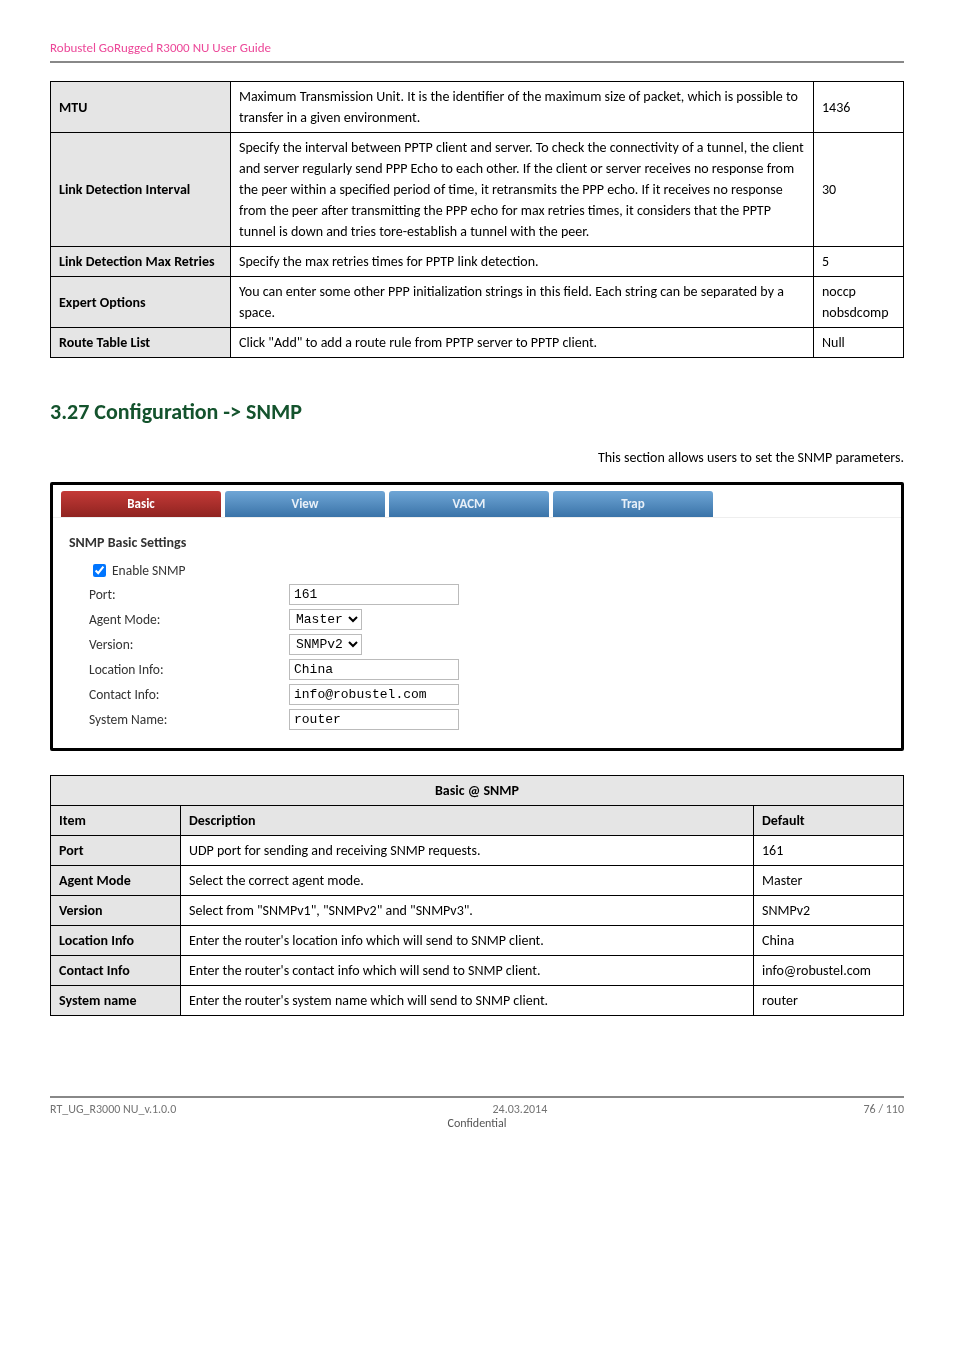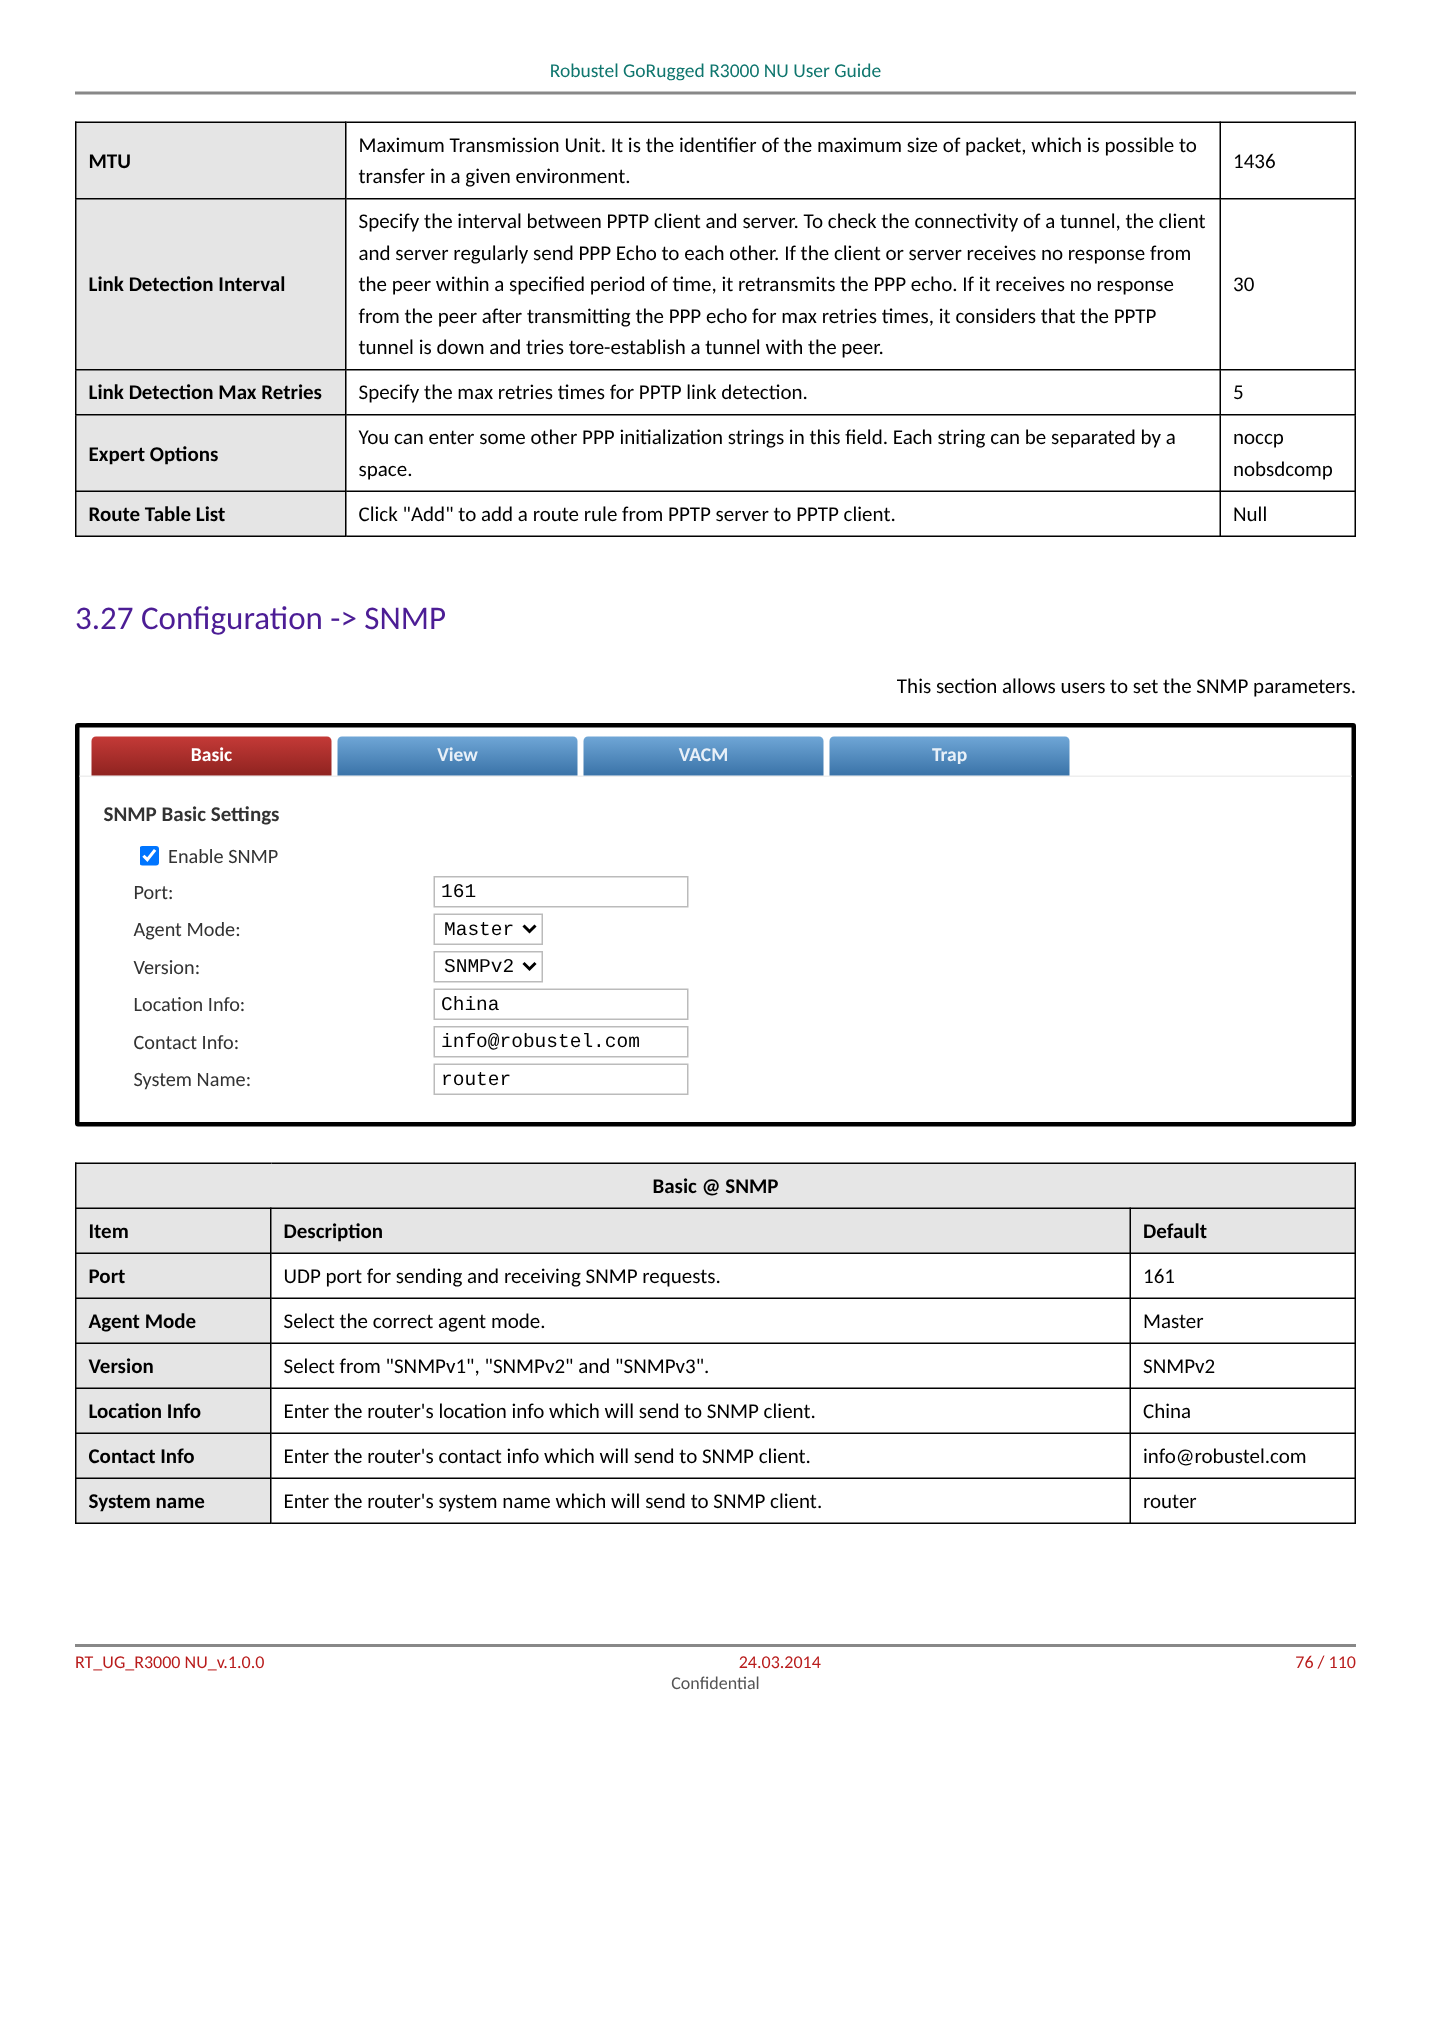--- a/index.html
+++ b/index.html
@@ -7,23 +7,22 @@
     margin: 0;
     padding: 40px 50px;
     font-family: Calibri, "Segoe UI", Arial, sans-serif;
     font-size: 14px;
     color: #000;
     background: #fff;
     width: 954px;
   }
   .page-header {
     font-size: 13px;
-    color: #0f766e;
+    color: #ec4899;
     margin-bottom: 6px;
-    text-align: center;
   }
   .header-rule {
     border: none;
     border-top: 2px solid #888;
     margin: 0 0 18px 0;
   }
   table.data-table {
     width: 100%;
     border-collapse: collapse;
     margin-bottom: 30px;
@@ -39,23 +38,23 @@
   table.data-table td.shade, table.data-table th.shade {
     background: #e5e5e5;
     font-weight: bold;
   }
   table.data-table th.section-head {
     background: #e6e6e6;
     text-align: center;
     font-weight: bold;
   }
   h2.section-title {
-    color: #4c1d95;
+    color: #14532d;
     font-size: 22px;
-    font-weight: normal;
+    font-weight: bold;
     margin: 40px 0 24px 0;
   }
   .section-intro {
     margin: 0 0 16px 0;
     font-size: 14px;
     text-align: right;
   }
   
   .snmp-panel {
     border: 3px solid #000000;
@@ -130,21 +129,21 @@
   }
   .footer-rule {
     border: none;
     border-top: 2px solid #888;
     margin: 80px 0 4px 0;
   }
   .footer-row {
     display: flex;
     justify-content: space-between;
     font-size: 12px;
-    color: #b91c1c;
+    color: #737373;
   }
   .footer-left { }
   .footer-center { text-align: center; flex: 1; }
   .footer-right { text-align: right; }
   .conf {
     font-size: 12px;
     color: #555;
     text-align: center;
   }
 </style>

